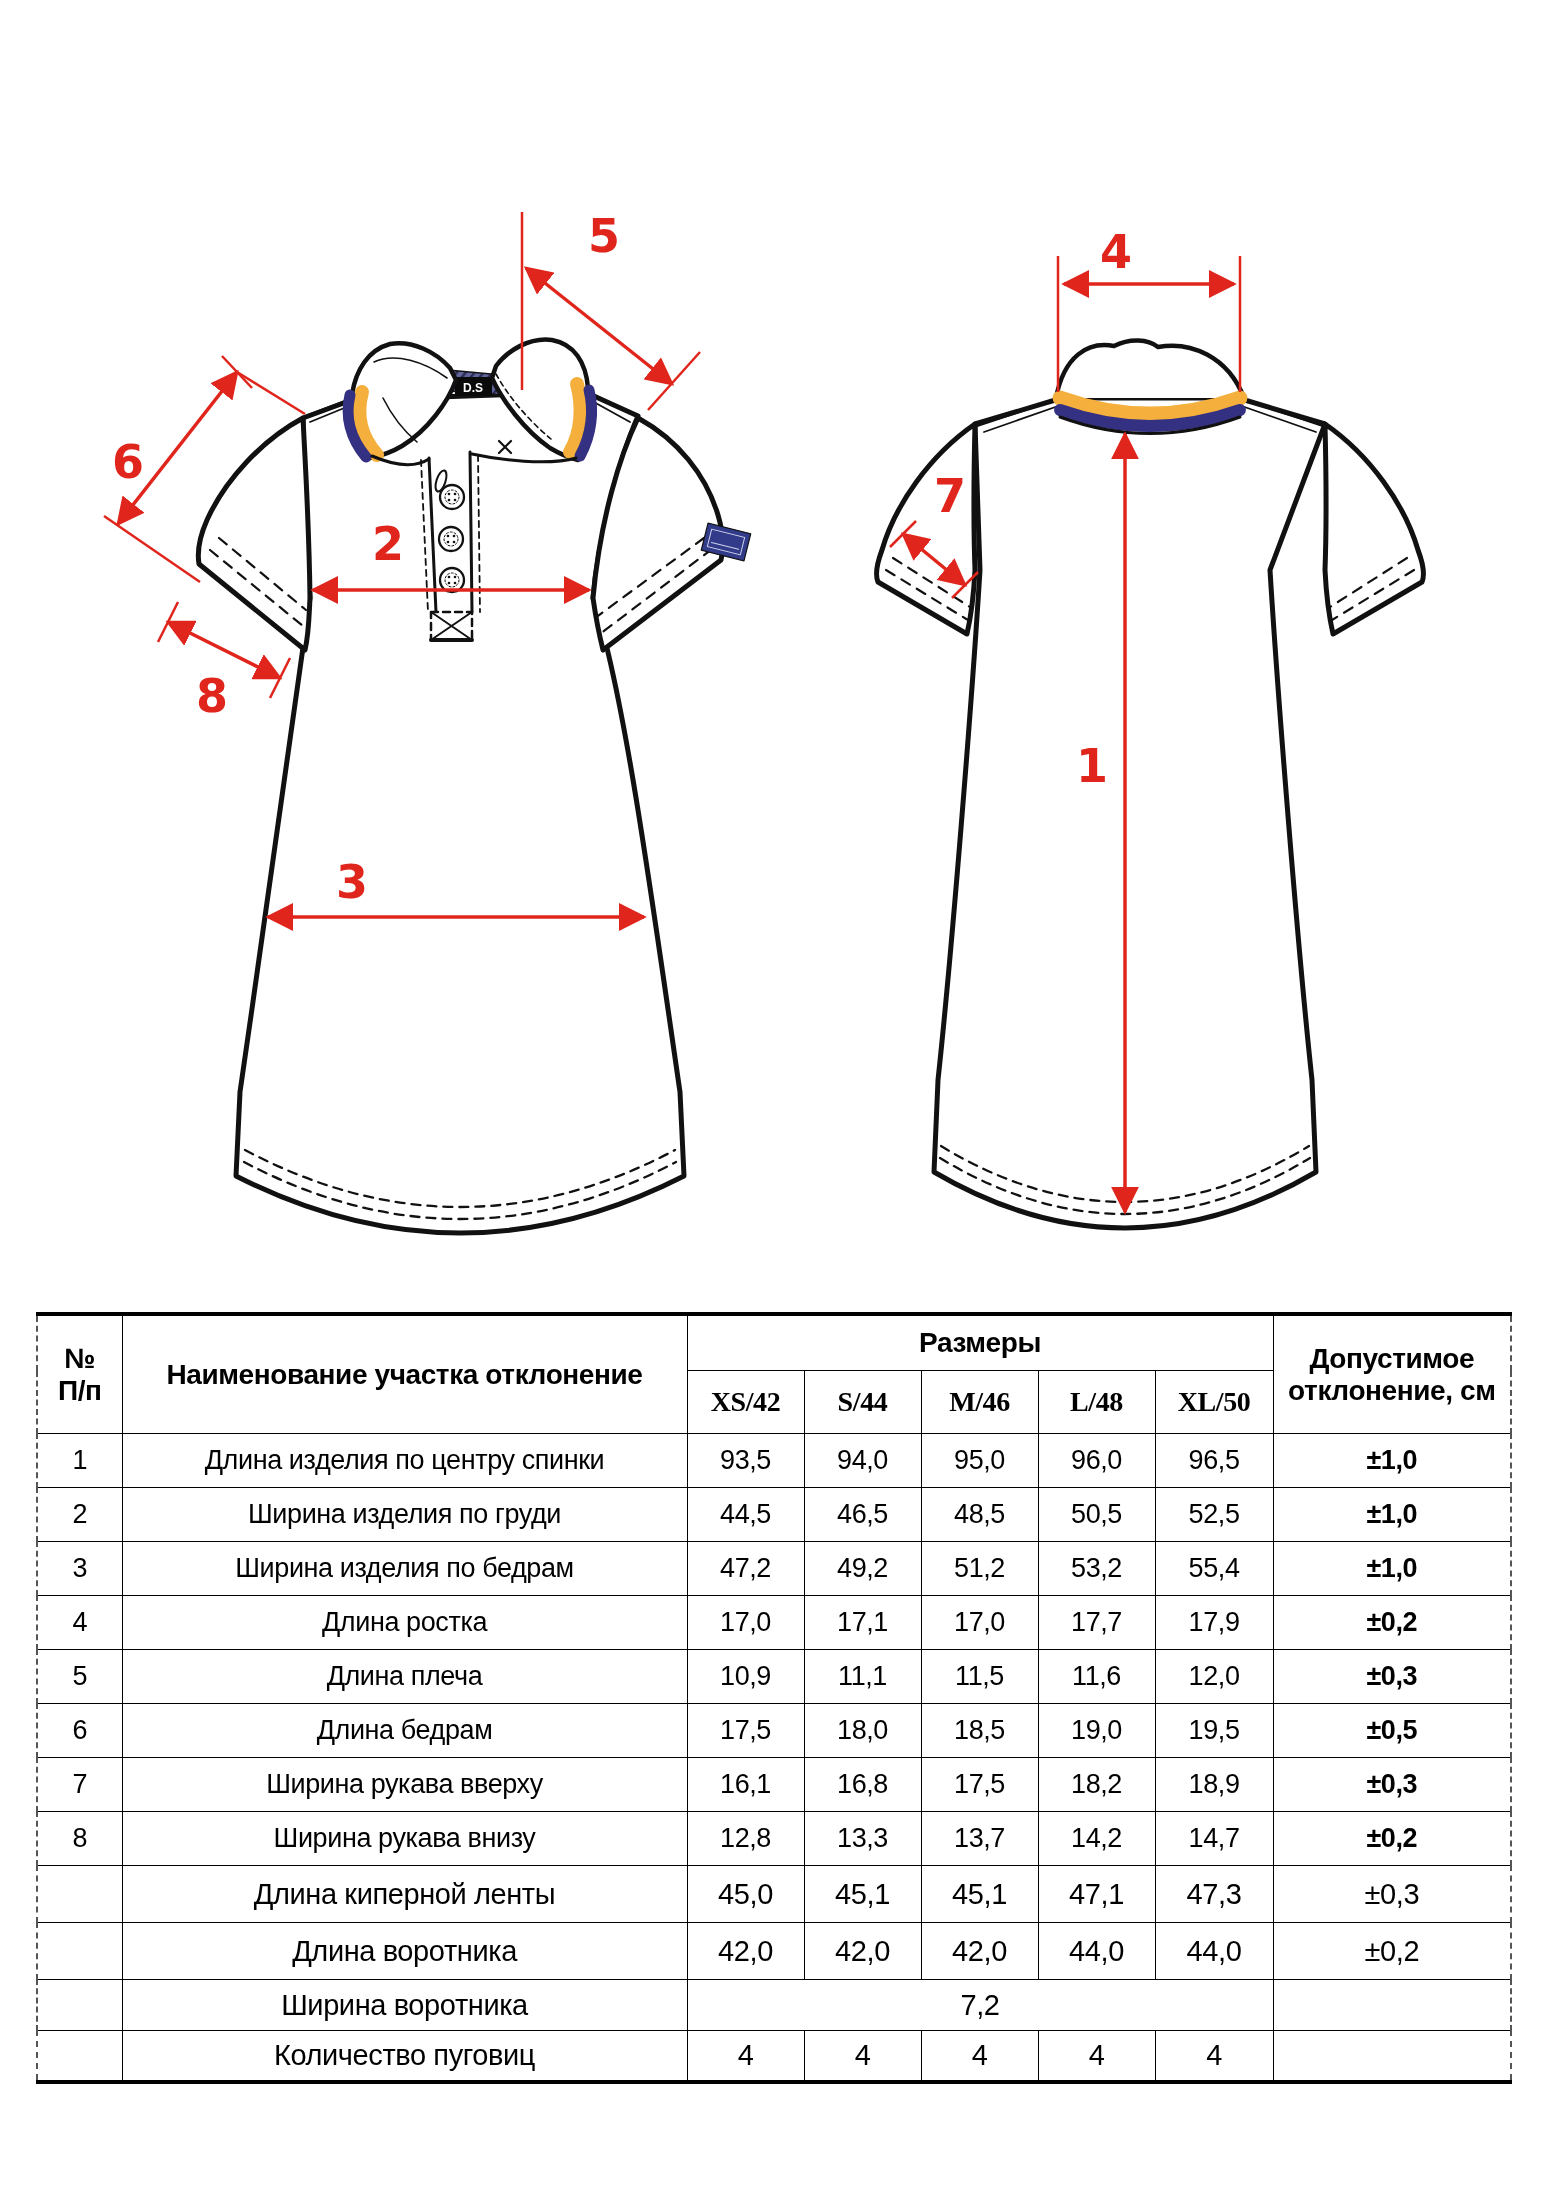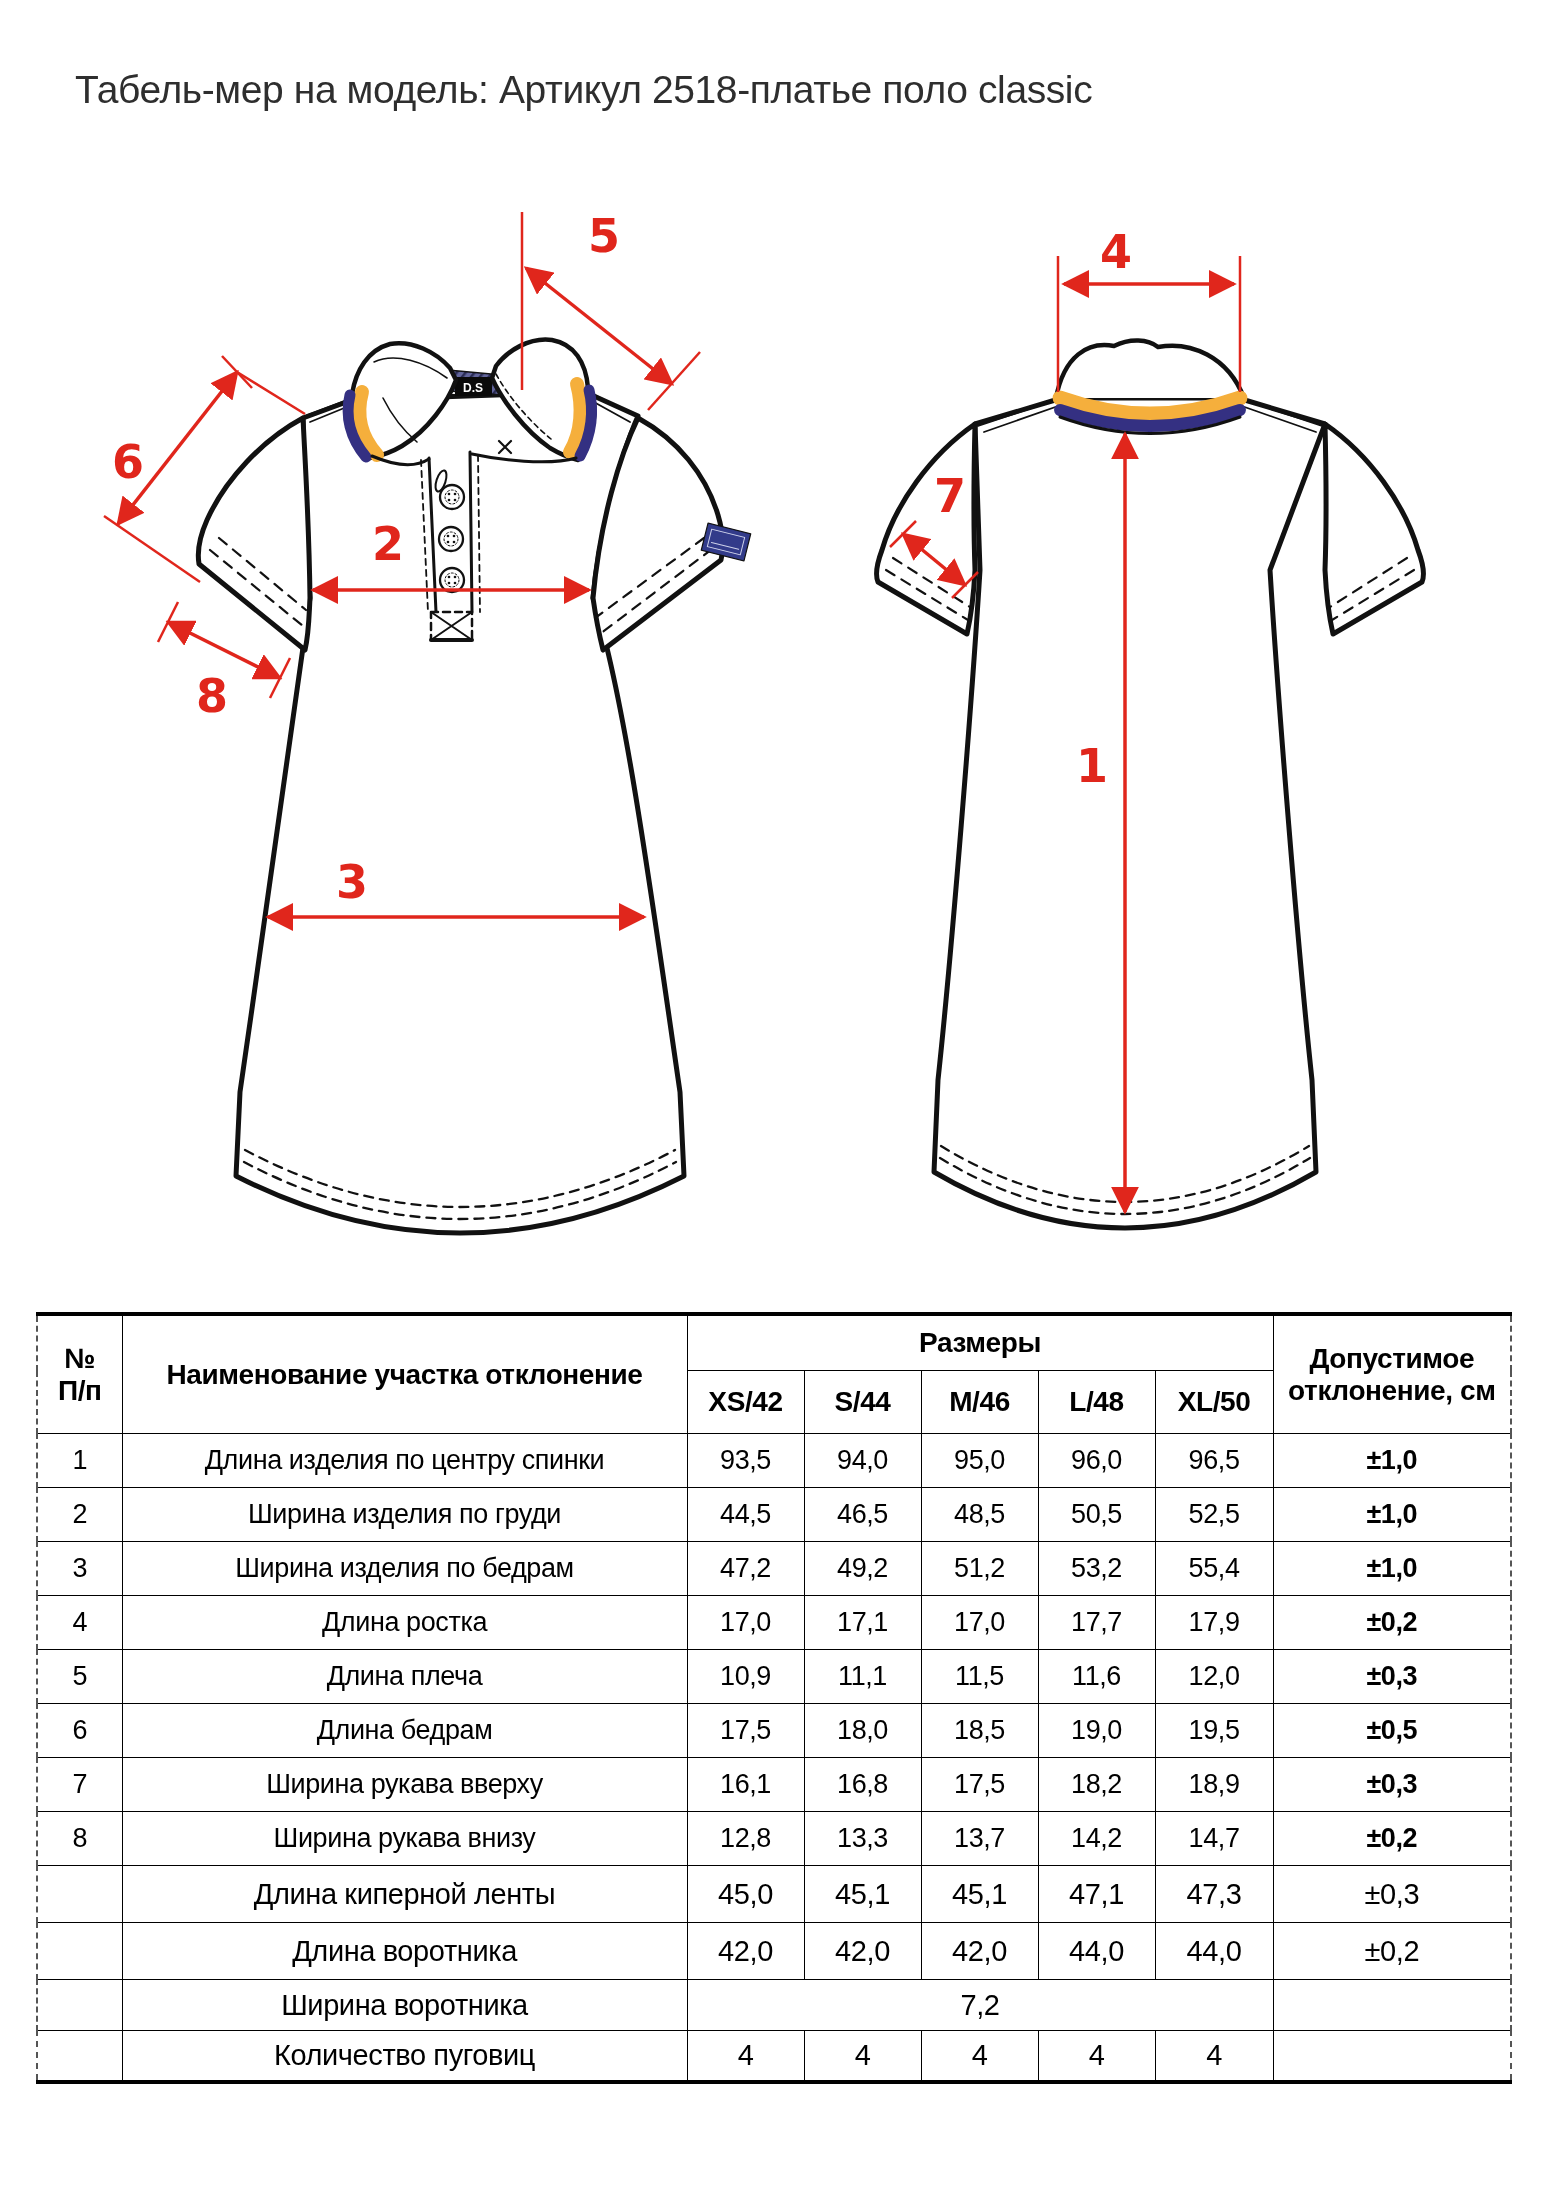--- a/index.html
+++ b/index.html
@@ -10,37 +10,36 @@
   svg.drawing{position:absolute;left:0;top:0;}
   
   table.spec{position:absolute;left:36px;top:1312px;width:1474px;border-collapse:collapse;
              table-layout:fixed;}
   table.spec{border-top:4px solid #000;border-bottom:4px solid #000;
              border-left:2px dashed #555;border-right:2px dashed #555;}
   table.spec td,table.spec th{border:1.3px solid #000;padding:0;vertical-align:middle;
              text-align:center;font-size:27px;letter-spacing:-0.4px;line-height:1.12;}
   table.spec th{font-weight:bold;font-size:28px;}
   tr.hdr1 td,tr.hdr1 th{height:54px;}
-  tr.hdr2 th{height:62px;border-top:1.5px solid #000;}
+  tr.hdr2 th{height:62px;border-top:1.5px solid #000;font-family:Liberation Serif, serif;}
   th.b2{border-bottom:3px solid #000;}
   tbody tr{height:54px;}
   tr.tall{height:57px;}
   tr.short{height:51px;}
   td.name,th.name{text-align:left;padding-left:12px;}
   td.tol{font-weight:bold;font-size:28px;margin-left:43px;}
   tr.b td{font-weight:normal;font-size:29px;}
   tr.b td.name{font-size:29px;}
   td.num{font-size:27px;}
 </style>
 </head>
 <body>
 
 <div class="page">
 
-  <div class="title">Табель-мер на модель: Артикул 2518-платье поло classic</div>
 
   <svg class="drawing" width="1542" height="1280" viewBox="0 0 1542 1280">
     <defs>
       <marker id="ah" viewBox="0 0 10 10" refX="9" refY="5" markerWidth="8" markerHeight="8" orient="auto-start-reverse">
           <path d="M0,0 L10,5 L0,10 z" fill="#e0261c"></path>
         </marker>
       <pattern id="hatch" width="7" height="7" patternUnits="userSpaceOnUse" patternTransform="rotate(38)">
         <rect width="7" height="7" fill="#62659b"></rect>
         <line x1="1" y1="0" x2="1" y2="7" stroke="#2a2c55" stroke-width="3"></line>
       </pattern>

